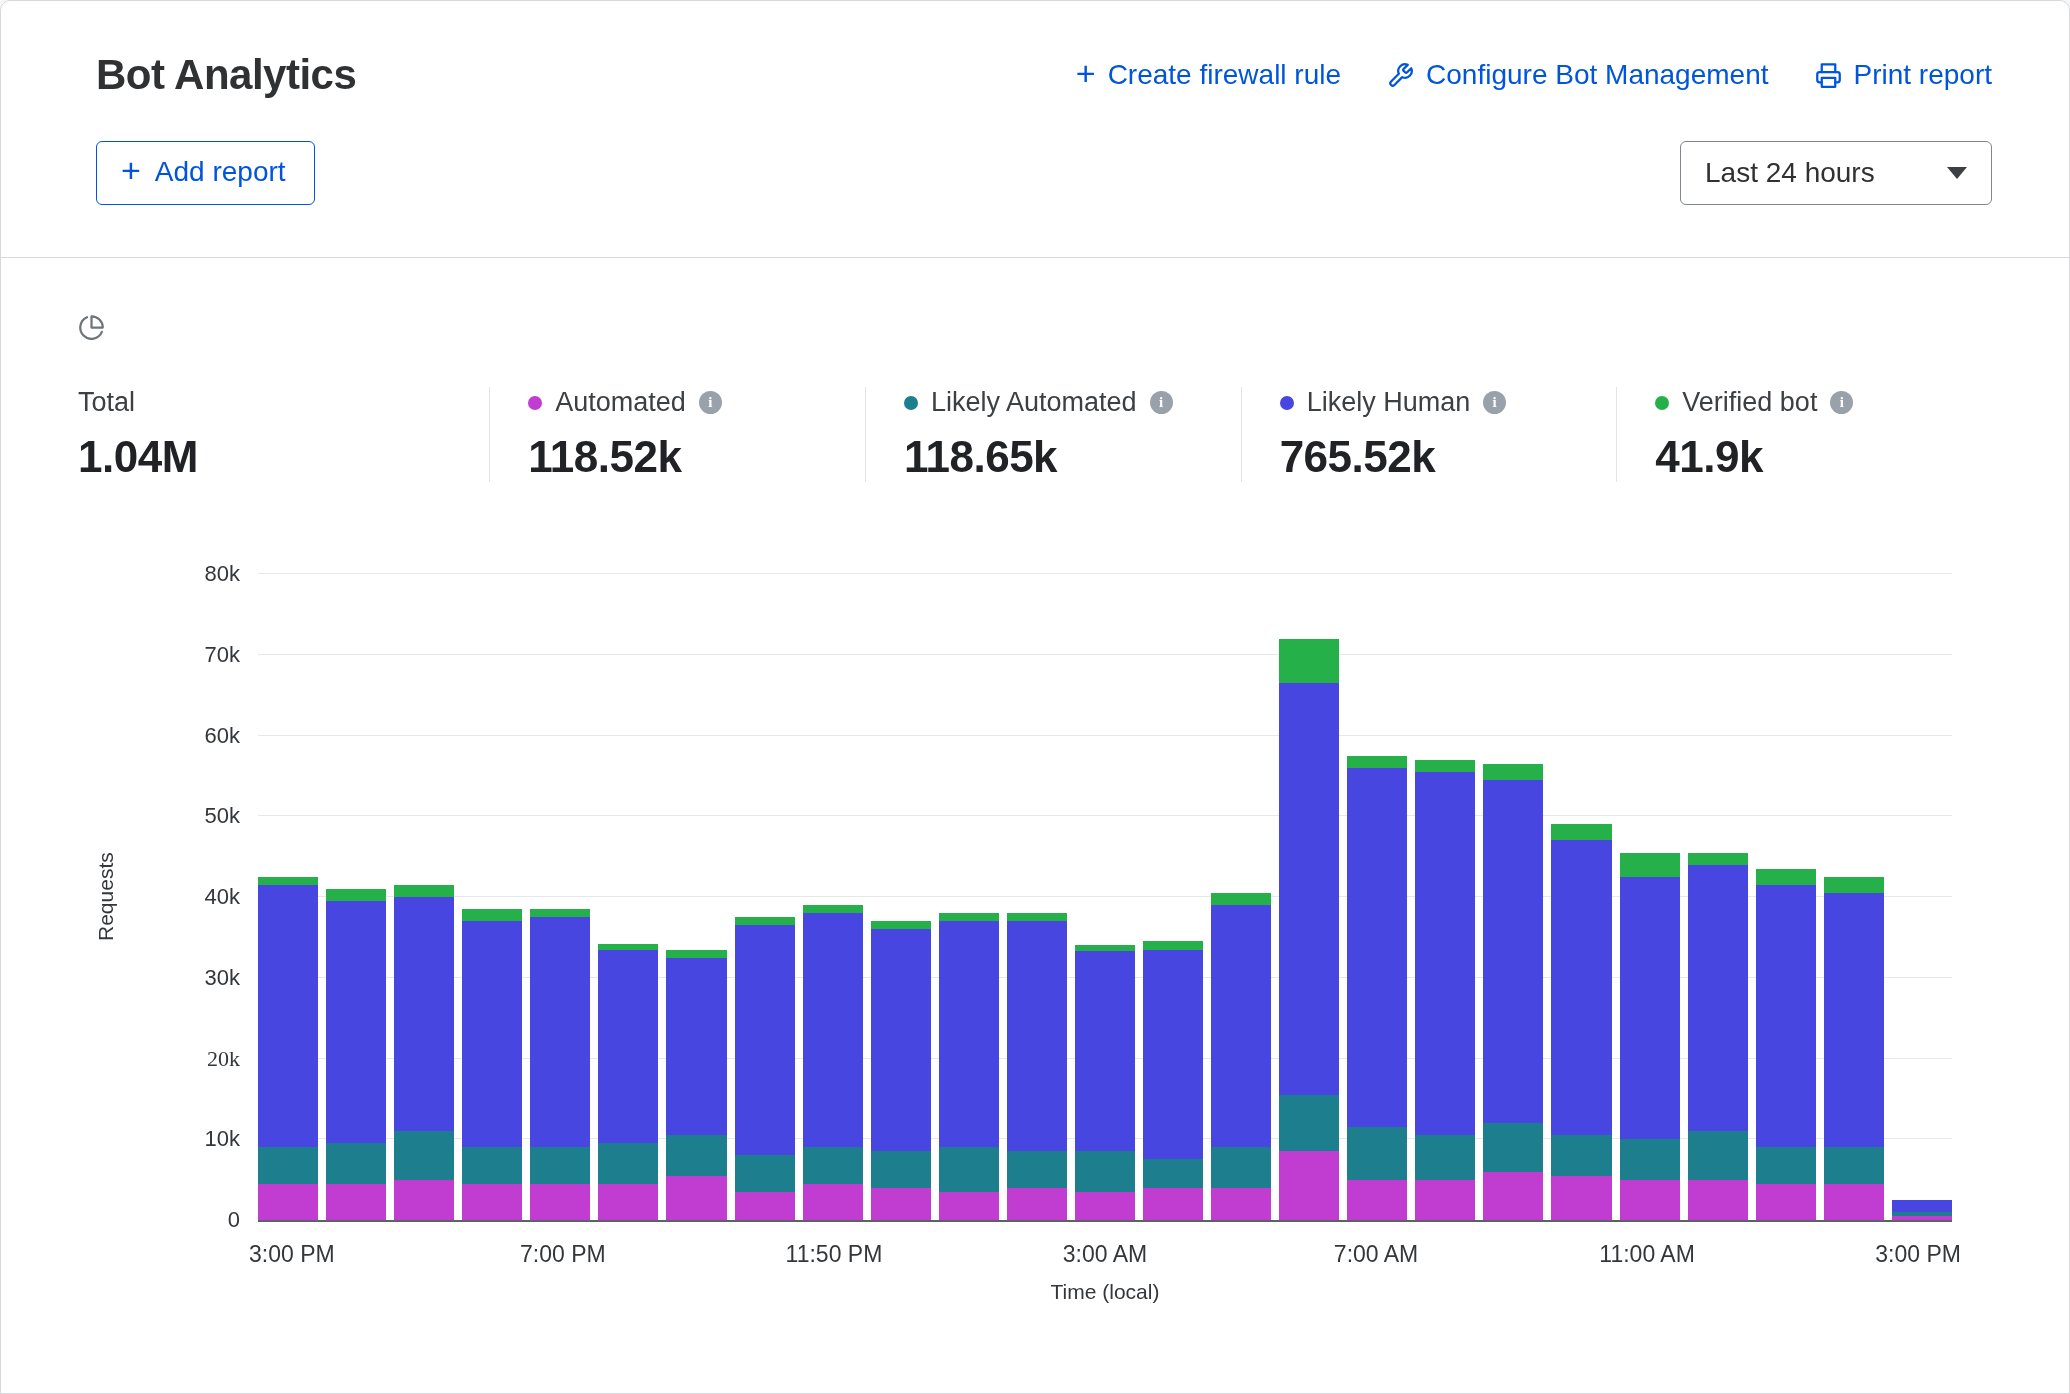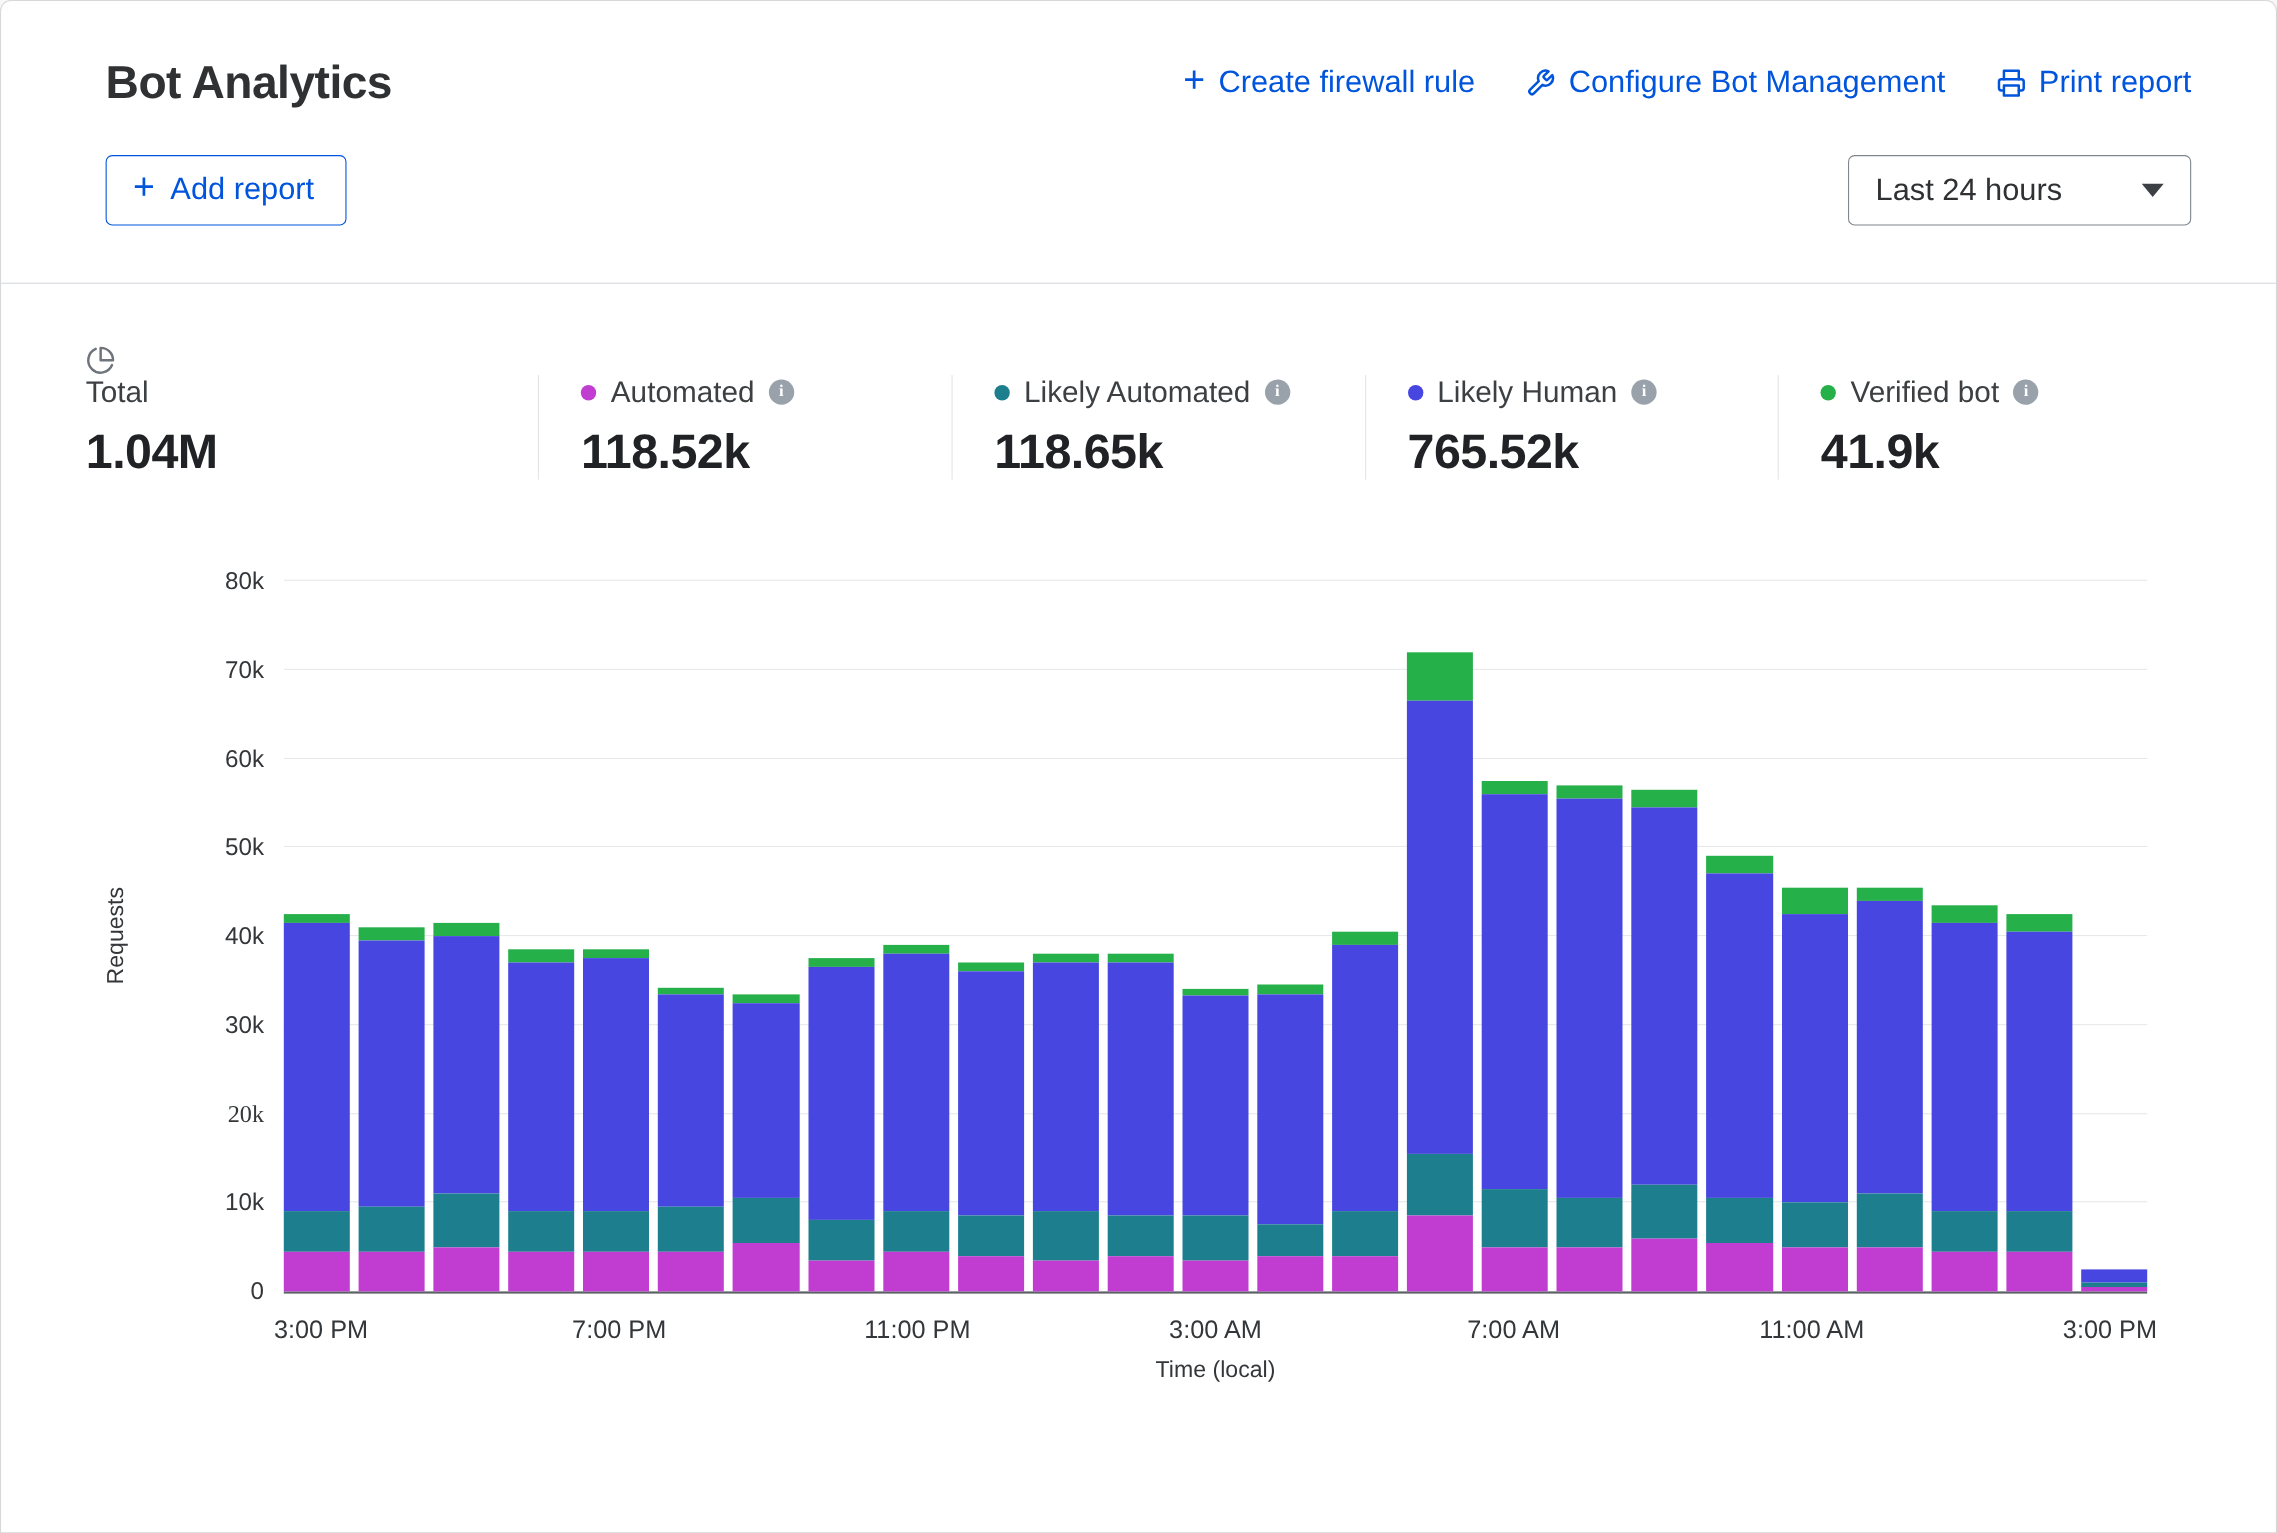--- a/index.html
+++ b/index.html
@@ -29,21 +29,21 @@
     width:312px; border:1px solid #80868c; border-radius:6px; background:#fff;
     padding:15px 24px; font-size:28px; color:#2f3133;
     display:flex; justify-content:space-between; align-items:center; cursor:pointer;
   }
   .chevron { width:0; height:0; border-left:10px solid transparent; border-right:10px solid transparent; border-top:12px solid #3c4045; }
   
   main { padding:0 77px; }
   .section-title-row { margin-top:56px; display:flex; align-items:center; gap:18px; }
   h2.section-title { margin:0; font-size:31px; font-weight:700; color:#34373a; }
   
-  .stats { display:flex; }
+  .stats { display:flex; margin-top:46px; }
   .stat { width:400px; padding-left:38px; border-left:1px solid #e2e5e8; }
   .stat:first-child { width:441px; padding-left:0; border-left:none; }
   .stat-label-row { display:flex; align-items:center; gap:13px; font-size:27px; color:#3d4043; }
   .dot { width:14px; height:14px; border-radius:50%; flex:0 0 auto; }
   .info { width:23px; height:23px; border-radius:50%; background:#99a2ab; color:#fff;
           font-size:15px; font-weight:700; display:flex; align-items:center; justify-content:center;
           font-family:"Liberation Serif", serif; cursor:pointer; }
   .stat-value { font-size:44px; font-weight:700; color:#202225; margin-top:14px; letter-spacing:-0.5px; }
   
   .chart { margin-top:92px; margin-left:180px; margin-right:40px; position:relative; }
@@ -326,21 +326,21 @@
               <div class="seg" style="height: 16.15px; background: rgb(38, 176, 74);"></div>
             </div>
             <div class="bar">
               <div class="seg" style="height: 4.0375px; background: rgb(193, 61, 209);"></div>
               <div class="seg" style="height: 4.0375px; background: rgb(29, 127, 142);"></div>
               <div class="seg" style="height: 12.1125px; background: rgb(72, 70, 224);"></div>
             </div>
           </div>
           <div class="xtick" style="left: 2%;">3:00 PM</div>
           <div class="xtick" style="left: 18%;">7:00 PM</div>
-          <div class="xtick" style="left: 34%;">11:00 PM</div>
+          <div class="xtick" style="left: 34%;">11:50 PM</div>
           <div class="xtick" style="left: 50%;">3:00 AM</div>
           <div class="xtick" style="left: 66%;">7:00 AM</div>
           <div class="xtick" style="left: 82%;">11:00 AM</div>
           <div class="xtick" style="left: 98%;">3:00 PM</div>
         </div>
       <div class="x-title">Time (local)</div>
     </div>
   </main>
 
 </div>

